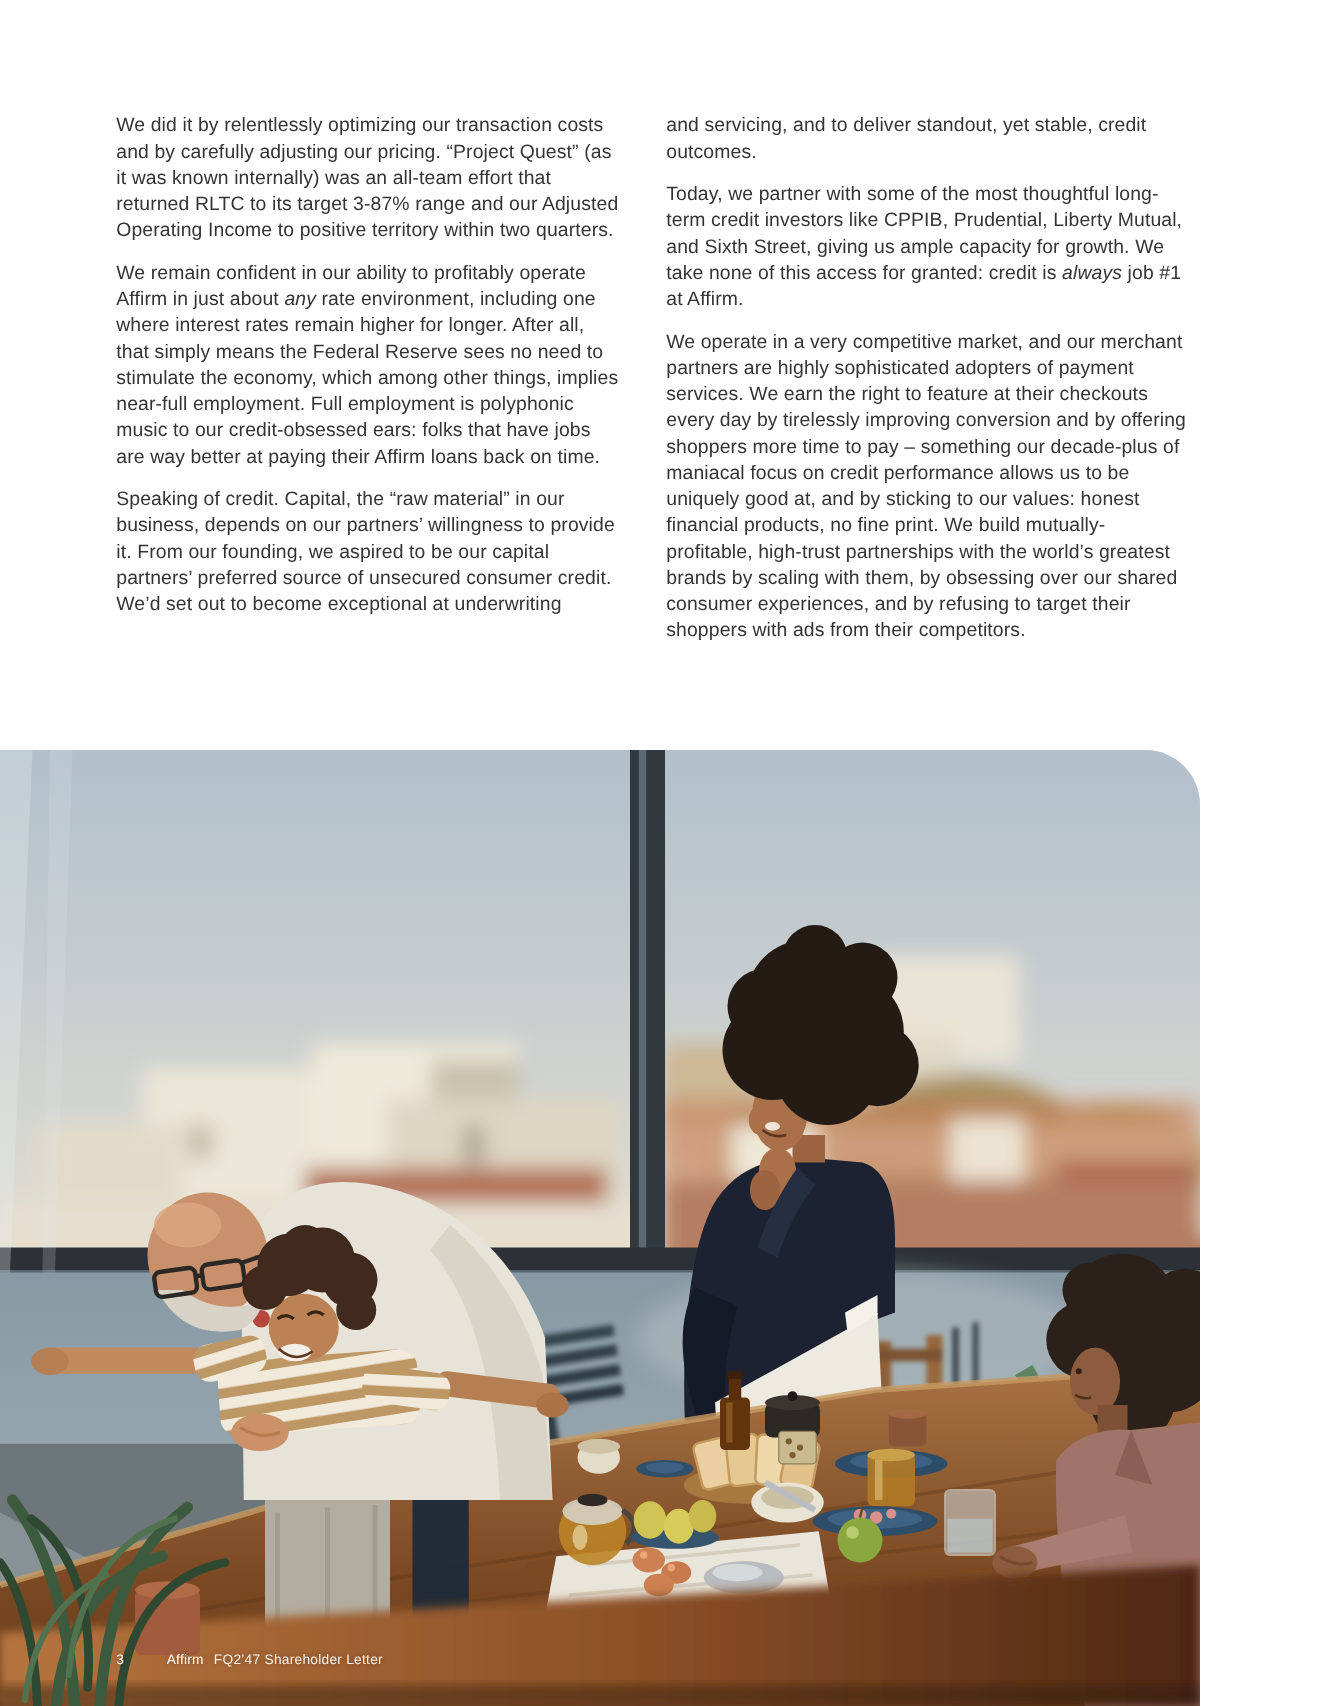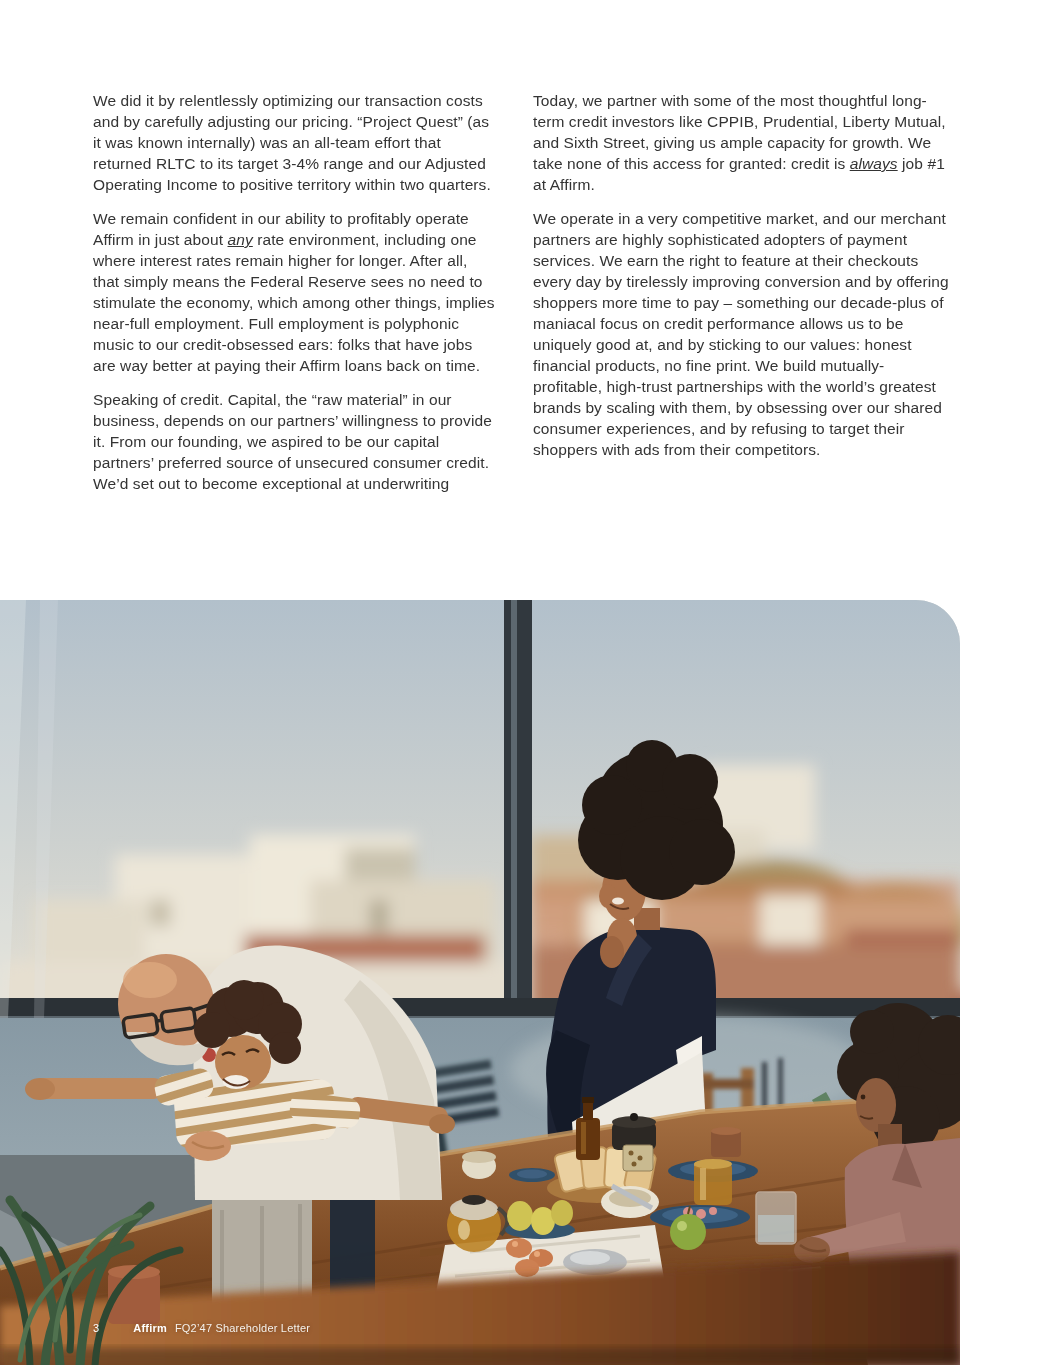--- a/index.html
+++ b/index.html
@@ -5,49 +5,50 @@
   * { margin:0; padding:0; box-sizing:border-box; }
   html,body { background:#ffffff; }
   body {
     width:1055px; height:1365px; position:relative; overflow:hidden;
     font-family:"Liberation Sans", sans-serif;
   }
   .columns { position:absolute; top:90px; left:93px; display:flex; }
   .col { font-size:15.5px; line-height:21px; color:#343434; letter-spacing:.1px; }
   .col p { margin:0 0 13px 0; }
   .col p:last-child { margin-bottom:10px; }
-  .col em { font-style:italic;text-decoration:underline; }
+  .col em { font-style:italic; }
   .col-left  { width:402px; margin-right:38px; }
   .col-right { width:416px; }
 
   .photo {
     position:absolute; left:0; top:600px; width:960px; height:765px;
     border-radius:0 44px 0 0; overflow:hidden; background:#cfd3d2;
   }
   .photo svg { display:block; width:960px; height:765px; }
 
   .photo-footer {
     position:absolute; left:93px; bottom:31px; display:flex; align-items:baseline;
     font-size:11px; color:#ffffff; letter-spacing:.2px; text-shadow:0 0 4px rgba(60,30,10,.35);
   }
-  .pf-brand { font-weight:bold; margin-left:34px; }
+  .pf-brand { font-weight:normal; margin-left:34px; }
   .pf-title { margin-left:8px; color:#f4f1ec; }
 </style>
 </head>
 <body>
 
 <main>
 
   <section class="columns">
     <div class="col col-left">
-        <p><span>We did it by relentlessly optimizing our transaction costs and by carefully adjusting our pricing. “Project Quest” (as it was known internally) was an all-team effort that returned RLTC to its target 3-4% range and our Adjusted Operating Income to positive territory within two quarters.</span></p>
+        <p><span>We did it by relentlessly optimizing our transaction costs and by carefully adjusting our pricing. “Project Quest” (as it was known internally) was an all-team effort that returned RLTC to its target 3-87% range and our Adjusted Operating Income to positive territory within two quarters.</span></p>
         <p><span>We remain confident in our ability to profitably operate Affirm in just about </span><em>any</em><span> rate environment, including one where interest rates remain higher for longer. After all, that simply means the Federal Reserve sees no need to stimulate the economy, which among other things, implies near-full employment. Full employment is polyphonic music to our credit-obsessed ears: folks that have jobs are way better at paying their Affirm loans back on time.</span></p>
         <p><span>Speaking of credit. Capital, the “raw material” in our business, depends on our partners’ willingness to provide it. From our founding, we aspired to be our capital partners’ preferred source of unsecured consumer credit. We’d set out to become exceptional at underwriting</span></p>
       </div>
     <div class="col col-right">
+        <p><span>and servicing, and to deliver standout, yet stable, credit outcomes.</span></p>
         <p><span>Today, we partner with some of the most thoughtful long-term credit investors like CPPIB, Prudential, Liberty Mutual, and Sixth Street, giving us ample capacity for growth. We take none of this access for granted: credit is </span><em>always</em><span> job #1 at Affirm.</span></p>
         <p><span>We operate in a very competitive market, and our merchant partners are highly sophisticated adopters of payment services. We earn the right to feature at their checkouts every day by tirelessly improving conversion and by offering shoppers more time to pay – something our decade-plus of maniacal focus on credit performance allows us to be uniquely good at, and by sticking to our values: honest financial products, no fine print. We build mutually-profitable, high-trust partnerships with the world’s greatest brands by scaling with them, by obsessing over our shared consumer experiences, and by refusing to target their shoppers with ads from their competitors.</span></p>
       </div>
   </section>
 
   <figure class="photo">
     <svg viewBox="0 0 960 765" aria-hidden="true">
       <defs>
         <linearGradient id="skyG" x1="0" y1="0" x2="0" y2="1">
           <stop offset="0" stop-color="#b2c0cb"></stop>

